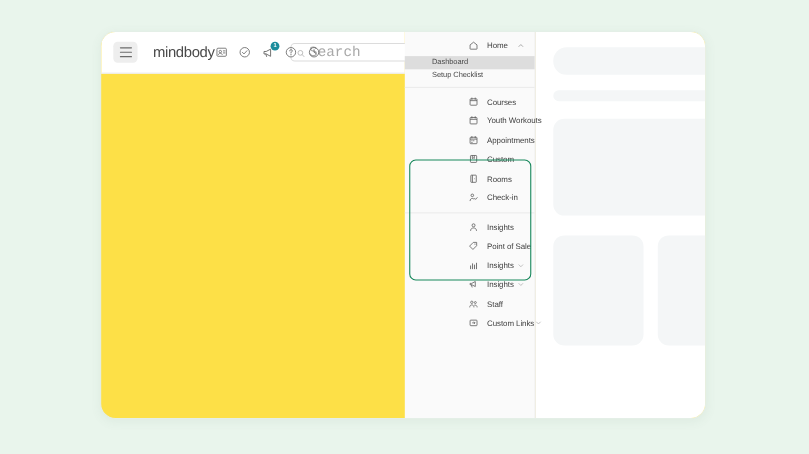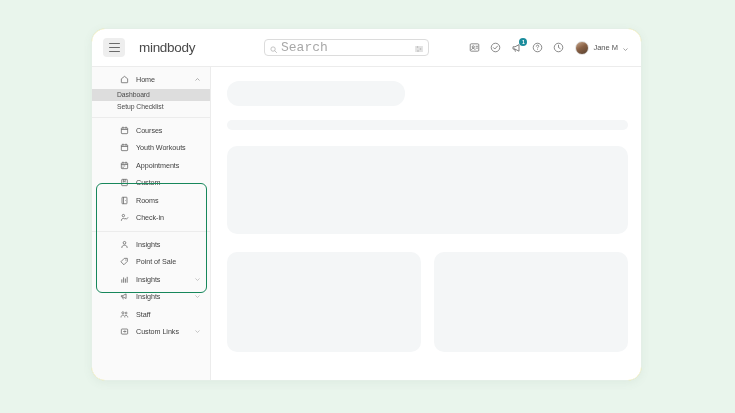--- a/index.html
+++ b/index.html
@@ -19,21 +19,20 @@
   .window-frame {
     position: absolute;
     left: 91px; top: 28px;
     width: 551px; height: 353px;
     background: #fde047;
     border-radius: 14px;
     border: 1px solid #e4efe7;
     box-shadow: 0 2px 10px rgba(90,120,100,0.07);
     overflow: hidden;
     display: flex;
-    flex-direction: column;
   }
 
   
   .topbar {
     height: 38px;
     flex: none;
     background: #ffffff;
     border-bottom: 1px solid #ececec;
     display: flex;
     align-items: center;
@@ -145,20 +144,21 @@
     padding-top: 4px;
     position: relative;
   }
   .nav-row {
     display: flex;
     align-items: center;
     height: 17.5px;
     padding: 0 9px 0 27px;
     cursor: pointer;
     position: relative;
+    margin-left: 31px;
   }
   .nav-row .ico {
     width: 10px; height: 10px;
     flex: none;
     margin-right: 7px;
     display: flex; align-items: center; justify-content: center;
     color: #5c5c5c;
   }
   .nav-label {
     font-size: 7.2px;

